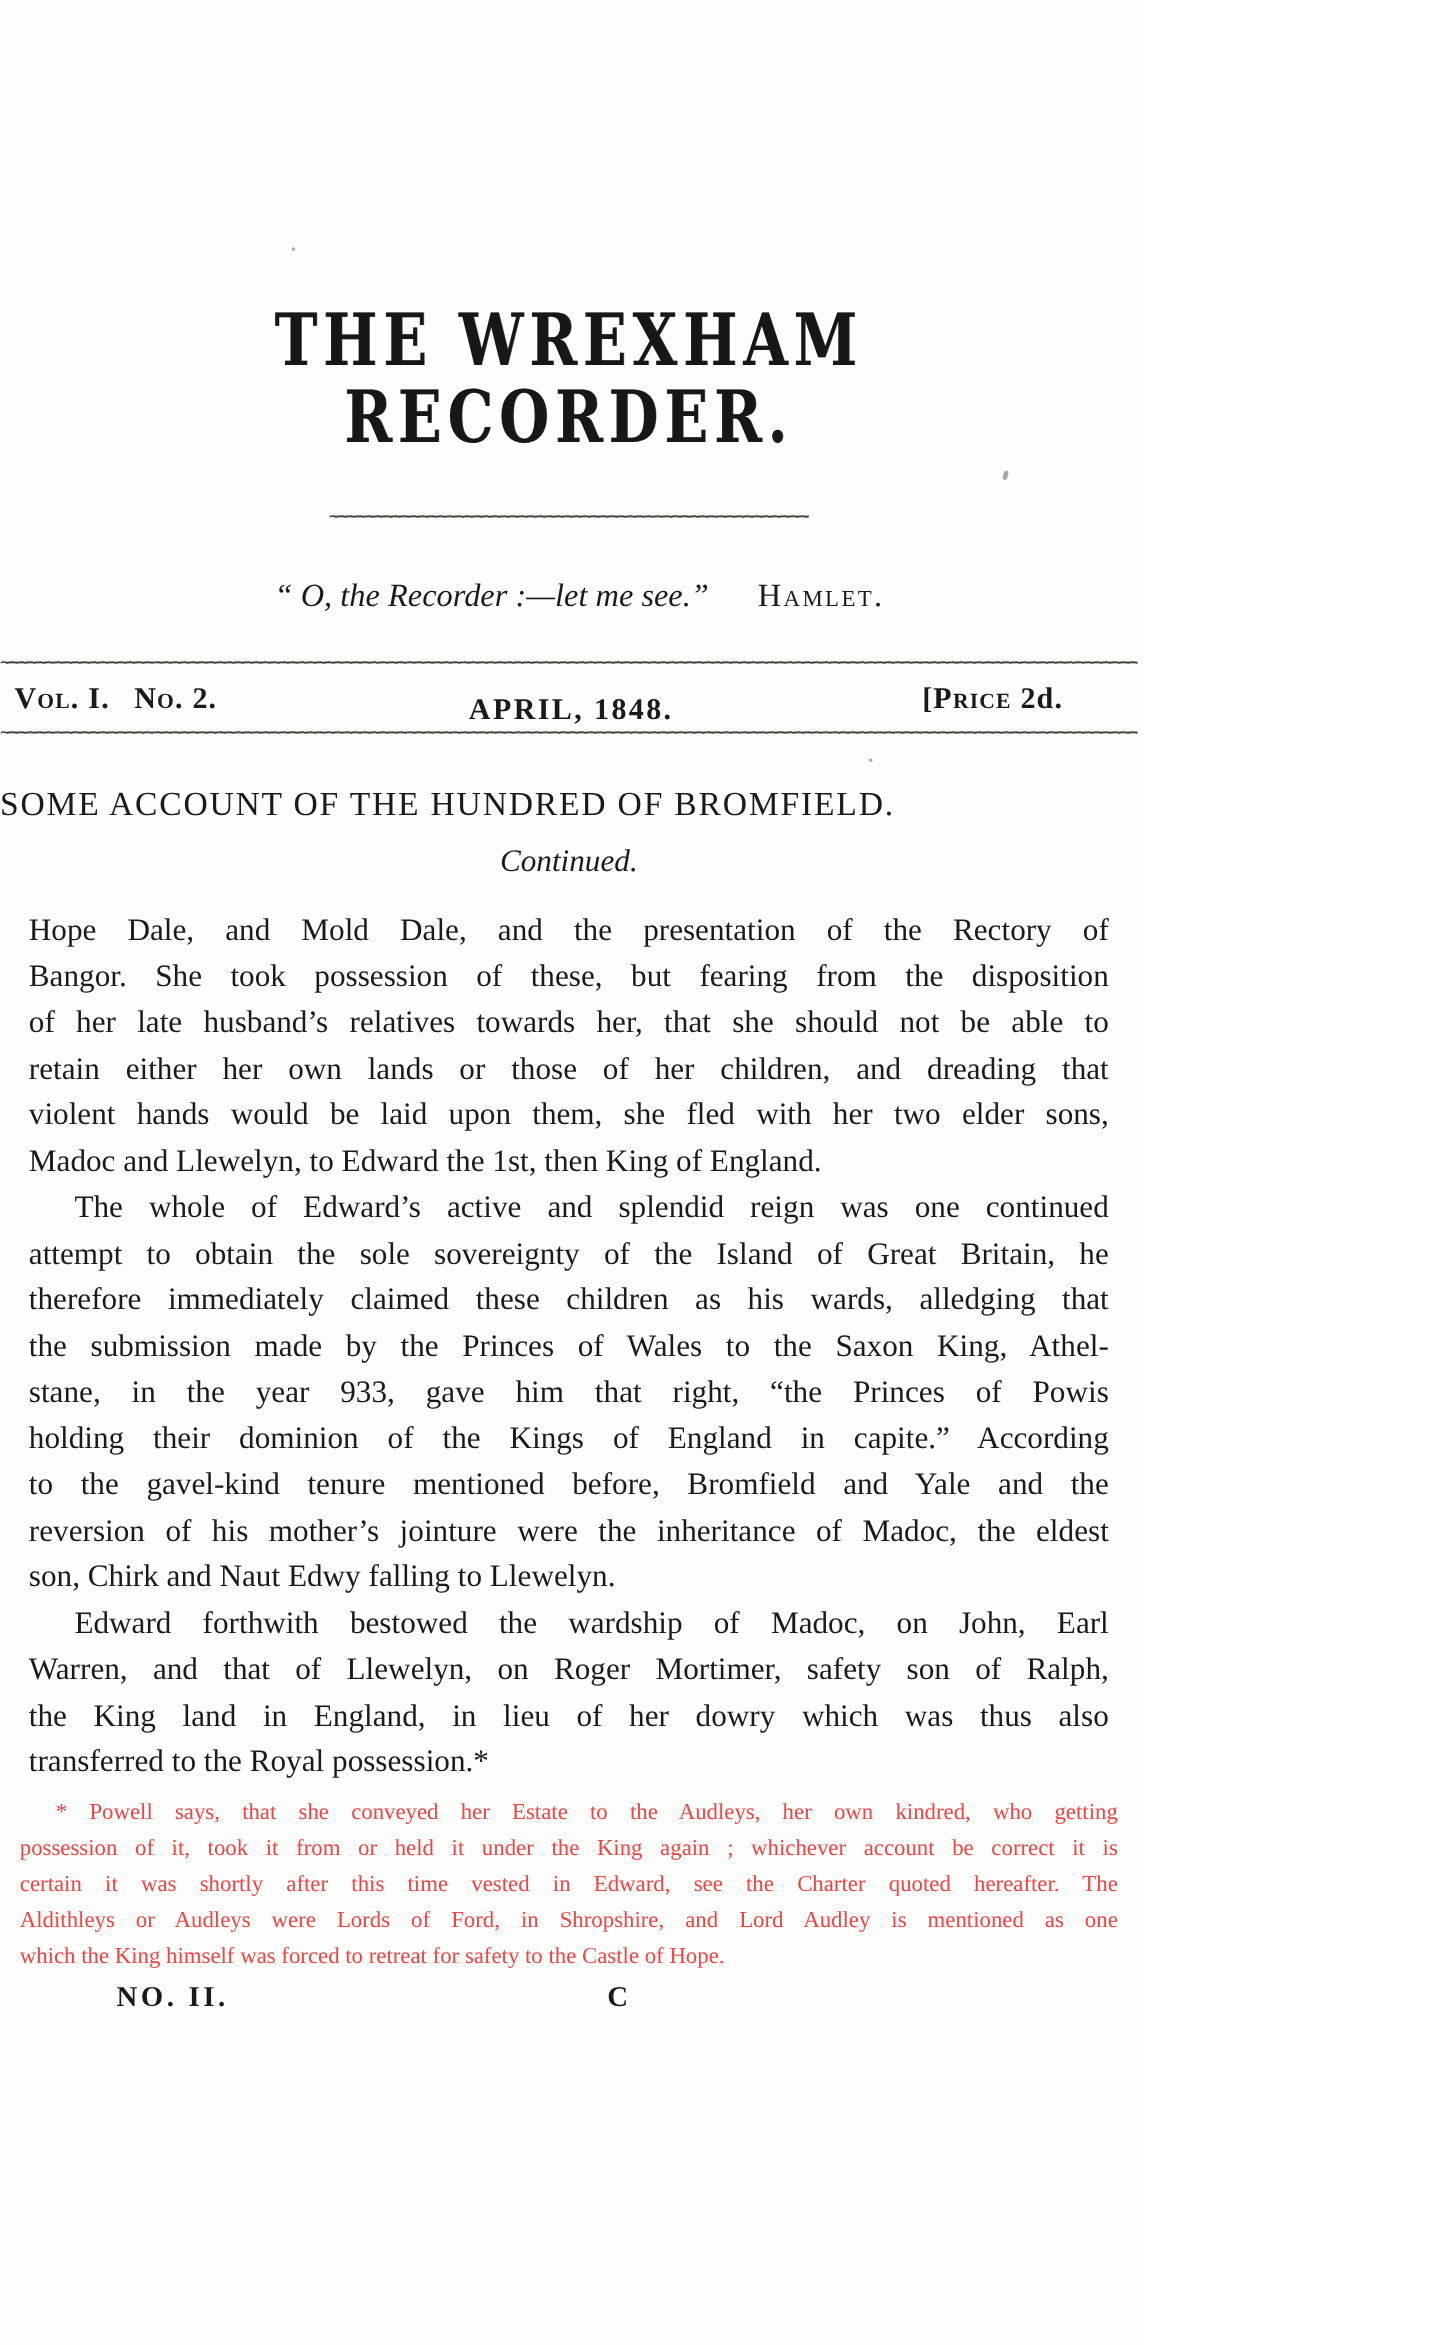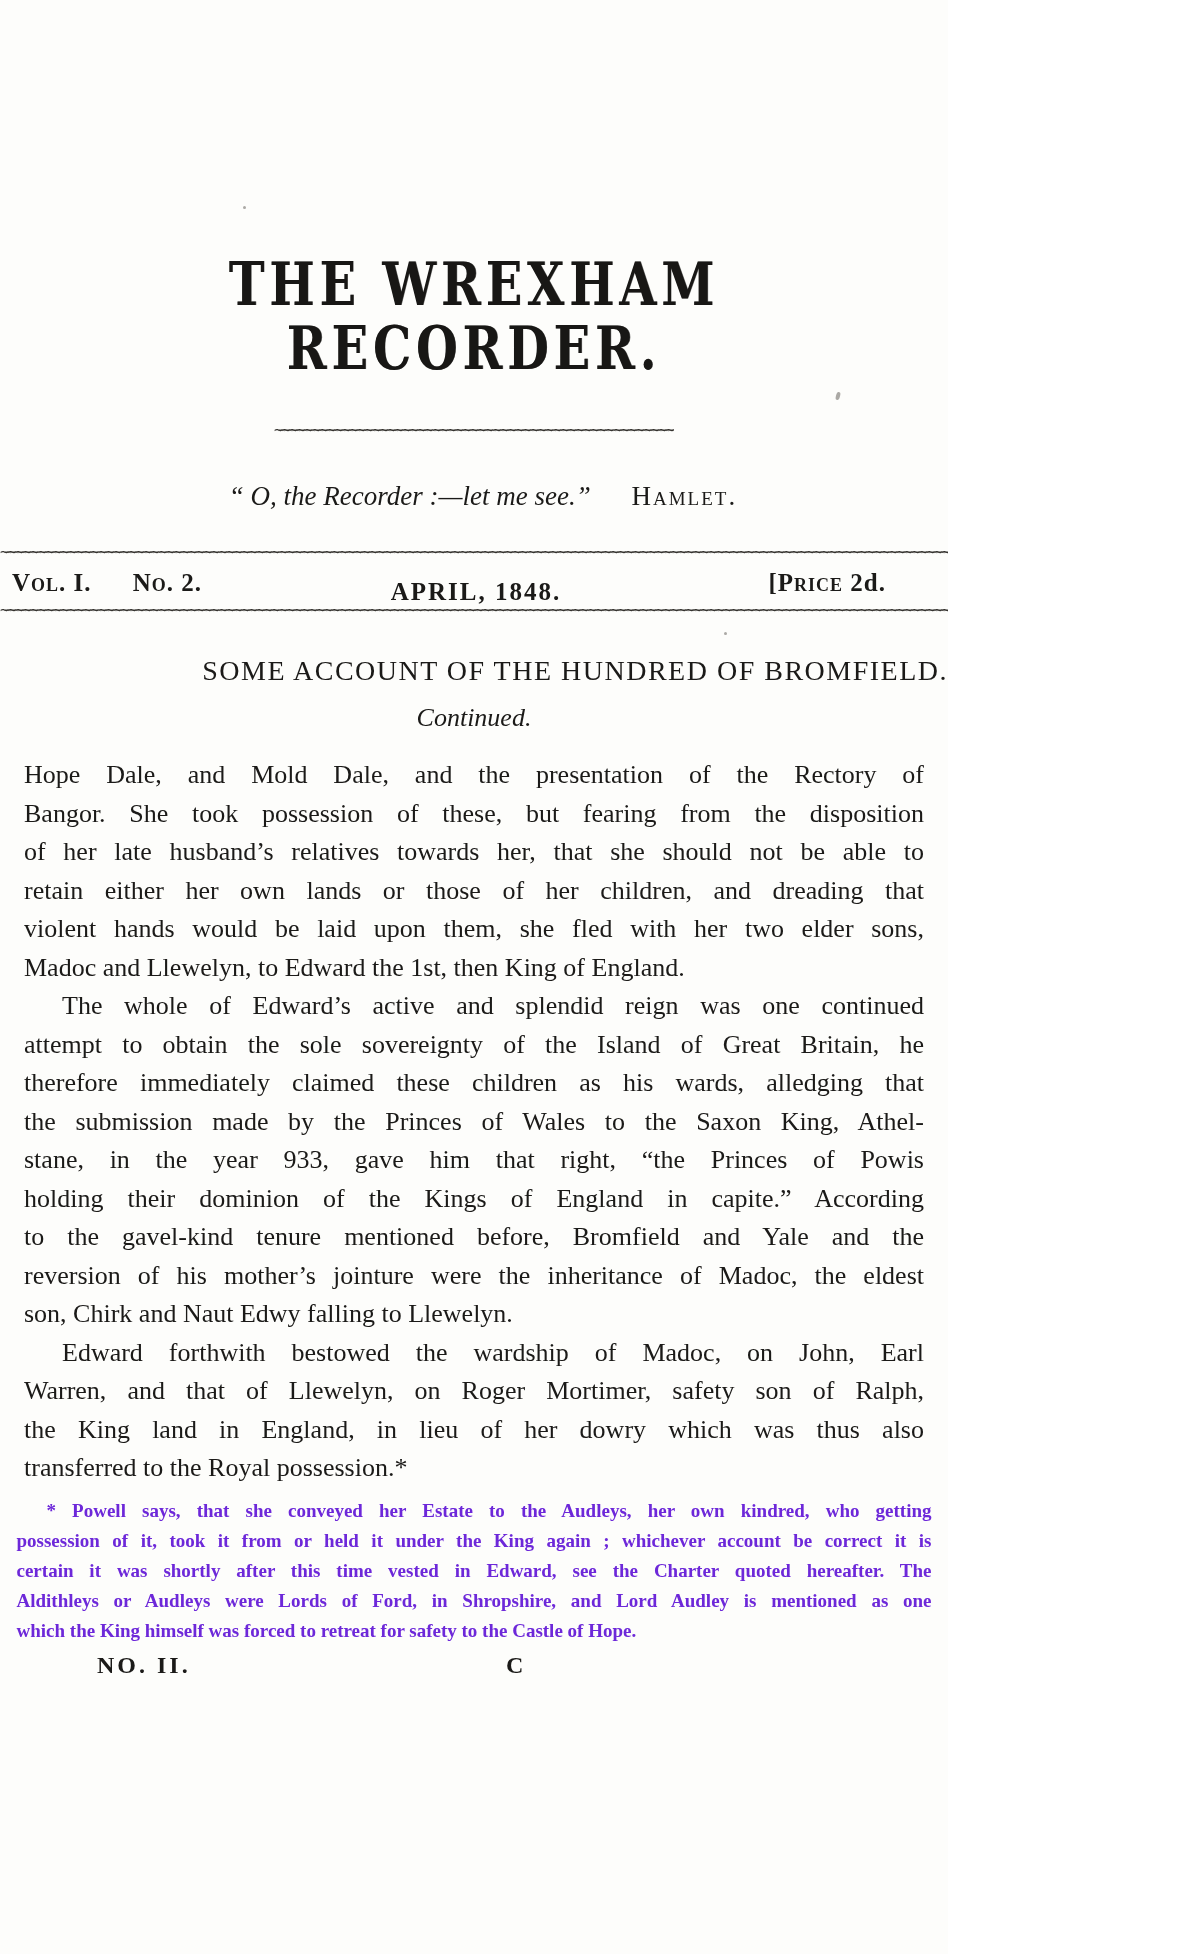--- a/index.html
+++ b/index.html
@@ -35,41 +35,41 @@
   .epigraph .quote { font-style:italic; }
   .sc { font-variant:small-caps; }
   .epigraph .attrib { font-variant:small-caps; margin-left:34px; letter-spacing:2px; }
   
   .issue { width:952px; margin:34px auto 0; }
   .issue-row {
     position:relative; height:46px; font-size:25px; font-weight:700;
     display:flex; align-items:center;
   }
   .iss-left { padding-left:12px; font-variant:small-caps; letter-spacing:1px; }
-  .iss-left .numsp { margin-left:34px; }
+  .iss-left .numsp { margin-left:13px; }
   .iss-date {
     position:absolute; left:0; right:0; text-align:center;
     letter-spacing:2px;
     margin-top:18px;
   }
   .iss-price { position:absolute; right:66px; letter-spacing:1px; }
   
   .art-title {
-    margin-top:36px; text-align:right; font-weight:400;
+    margin-top:36px; text-align:left; font-weight:400;
     font-size:28px; line-height:34px; letter-spacing:1.5px;
   }
   .continued { margin-top:14px; text-align:center; font-style:italic; font-size:26px; line-height:32px; }
   
   .bodycol { width:900px; margin:22px auto 0; font-size:26px; line-height:38.5px; }
   .line { text-align:justify; text-align-last:justify; text-justify:inter-word; white-space:normal; }
   .line.last { text-align-last:left; }
   .line.indent { padding-left:38px; }
   .lead { font-variant:small-caps; margin-right:.42em; letter-spacing:.5px; }
   
-  .footnote { width:915px; margin:8px auto 0; font-size:19px; font-weight:700; line-height:30px; color:#6d28d9; }
+  .footnote { width:915px; margin:8px auto 0; font-size:19px; font-weight:400; line-height:30px; color:#ef4444; }
   .fline { text-align:justify; text-align-last:justify; }
   .fline.indent { padding-left:30px; }
   .fline.last { text-align-last:left; }
   
   .footer { position:relative; width:900px; margin:6px auto 0; height:32px; font-size:24px; font-weight:700; }
   .sig { margin-left:73px; letter-spacing:3px; }
   .catch { position:absolute; left:482px; }
   
   .speck { position:absolute; background:#5a564f; border-radius:50%; opacity:.5; }
   .speck.s1 { left:836px; top:392px; width:4px; height:8px; border-radius:40%; transform:rotate(14deg); }

